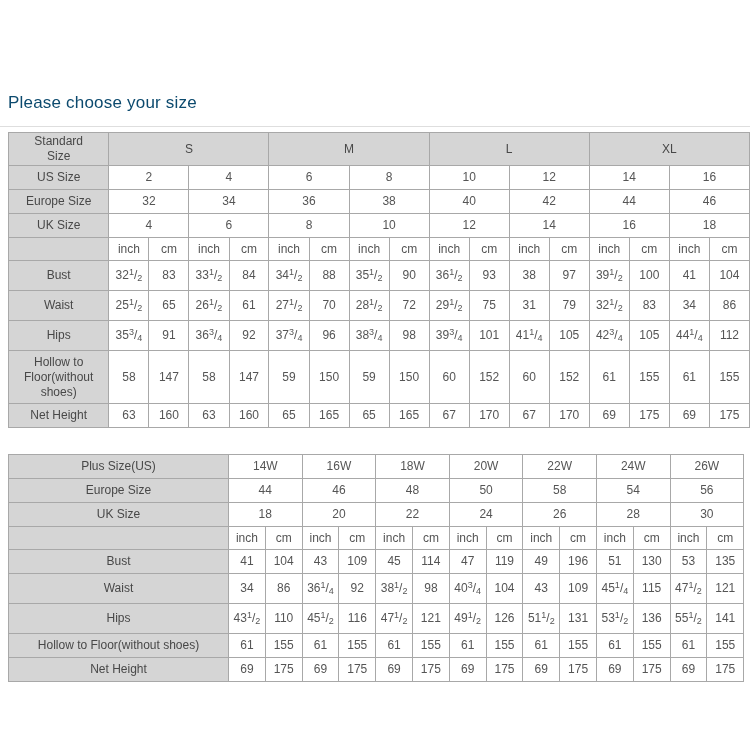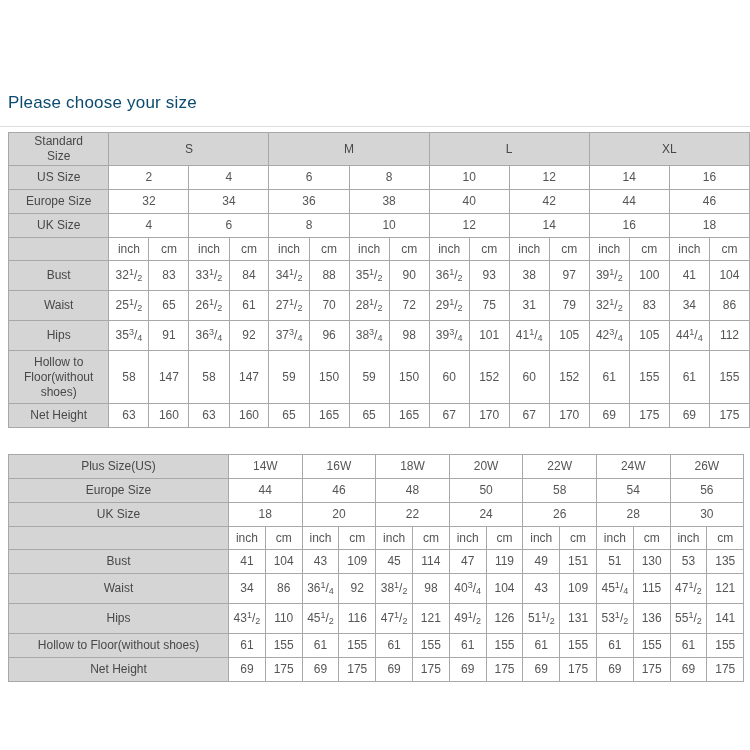--- a/index.html
+++ b/index.html
@@ -287,21 +287,21 @@
         <td class="lbl">Bust</td>
         <td>41</td>
         <td>104</td>
         <td>43</td>
         <td>109</td>
         <td>45</td>
         <td>114</td>
         <td>47</td>
         <td>119</td>
         <td>49</td>
-        <td>151</td>
+        <td>196</td>
         <td>51</td>
         <td>130</td>
         <td>53</td>
         <td>135</td>
       </tr>
       <tr class="h28">
         <td class="lbl">Waist</td>
         <td>34</td>
         <td>86</td>
         <td>36<sup>1</sup>/<sub>4</sub></td>

